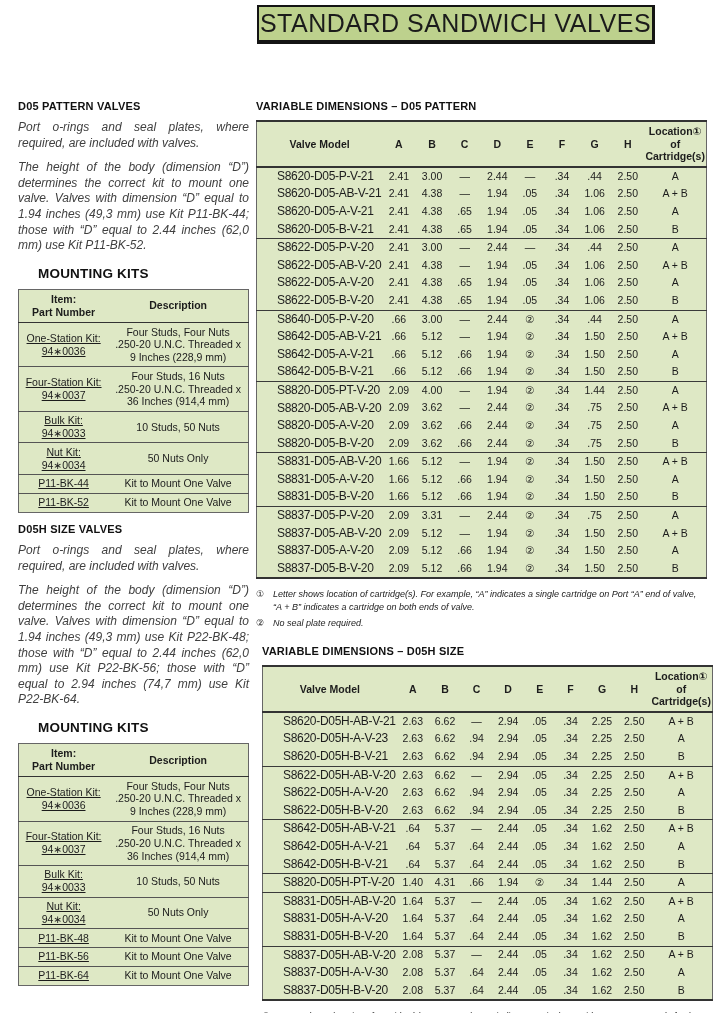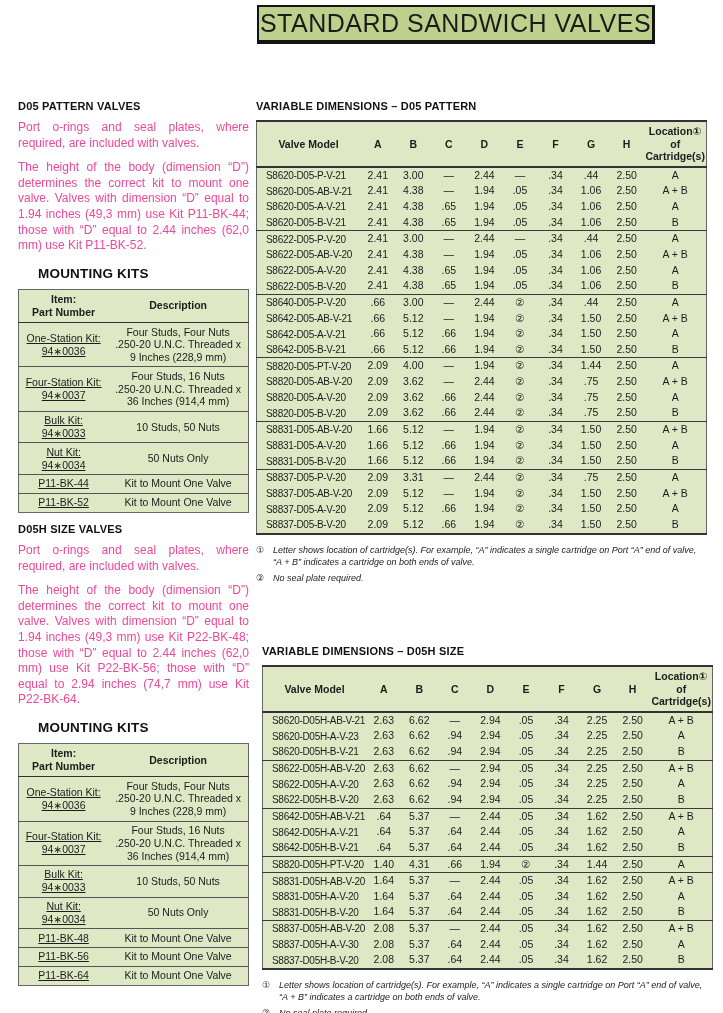--- a/index.html
+++ b/index.html
@@ -23,41 +23,41 @@
   }
   .banner-title{font-size:25px;letter-spacing:0.5px;color:#1b1b1b;font-weight:400;white-space:nowrap;}
 
   
   .left-top{position:absolute;left:18px;top:100px;width:231px;}
   .left-bottom{position:absolute;left:18px;top:523px;width:231px;}
   .right-top{position:absolute;left:256px;top:100px;width:451px;}
   .right-bottom{position:absolute;left:262px;top:645px;width:451px;}
 
   .sec-heading{font-weight:bold;font-size:11px;letter-spacing:0.2px;color:#111;margin:0 0 8px 0;}
-  .body-para{font-size:12px;line-height:1.3;text-align:justify;margin:0 0 9px 0;color:#ec4899;}
+  .body-para{font-size:12px;line-height:1.3;text-align:justify;margin:0 0 9px 0;color:#404040;font-style:italic;}
   .kits-heading{font-weight:bold;font-size:13.5px;letter-spacing:0.2px;color:#111;margin:12px 0 8px 0;padding-left:20px;}
 
   
   table.kits{width:100%;border-collapse:collapse;background:var(--table_bg);
     font-size:10.5px;color:var(--text_main);border:1px solid var(--line_mid);}
   table.kits th{font-weight:bold;padding:3px 4px;border-bottom:1.5px solid var(--line_dark);
     white-space:pre-line;line-height:1.25;text-align:center;}
   table.kits td{border-bottom:1px solid #555;padding:2.5px 5px;white-space:pre-line;line-height:1.22;vertical-align:middle;}
   table.kits tr:last-child td{border-bottom:none;}
   table.kits td.item{text-align:center;width:39%;text-decoration:underline;}
   table.kits td.desc{text-align:center;margin-left:36px;}
 
   
   table.dims{width:100%;border-collapse:collapse;background:var(--table_bg);
     font-size:10.5px;color:var(--text_main);
     border:1px solid var(--line_mid);border-top:2px solid var(--line_dark);border-bottom:2px solid var(--line_dark);}
   table.dims th{font-weight:bold;padding:3px 1px;border-bottom:2px solid var(--line_dark);
     white-space:pre-line;line-height:1.2;vertical-align:middle;text-align:center;}
   table.dims td{text-align:center;padding:1px 1px;line-height:1.3;}
-  table.dims td.model{text-align:left;padding-left:9px;font-size:10px;letter-spacing:-0.3px;white-space:nowrap;}
+  table.dims td.model{text-align:left;padding-left:20px;font-size:12px;letter-spacing:-0.3px;white-space:nowrap;}
   table.dims tr.group-start td{border-top:1.5px solid #3a3a3a;}
   col.c-model{width:23%;} col.c-dim{width:7.9%;} col.c-loc{width:13.8%;}
 
   
   .fnotes{margin-top:9px;font-size:9px;font-style:italic;color:#222;}
   .fnote{display:flex;gap:6px;margin-bottom:4px;line-height:1.35;}
   .fnote-marker{flex:0 0 11px;font-style:normal;}
   .fnote-text{flex:1;}
 </style>
 </head>

